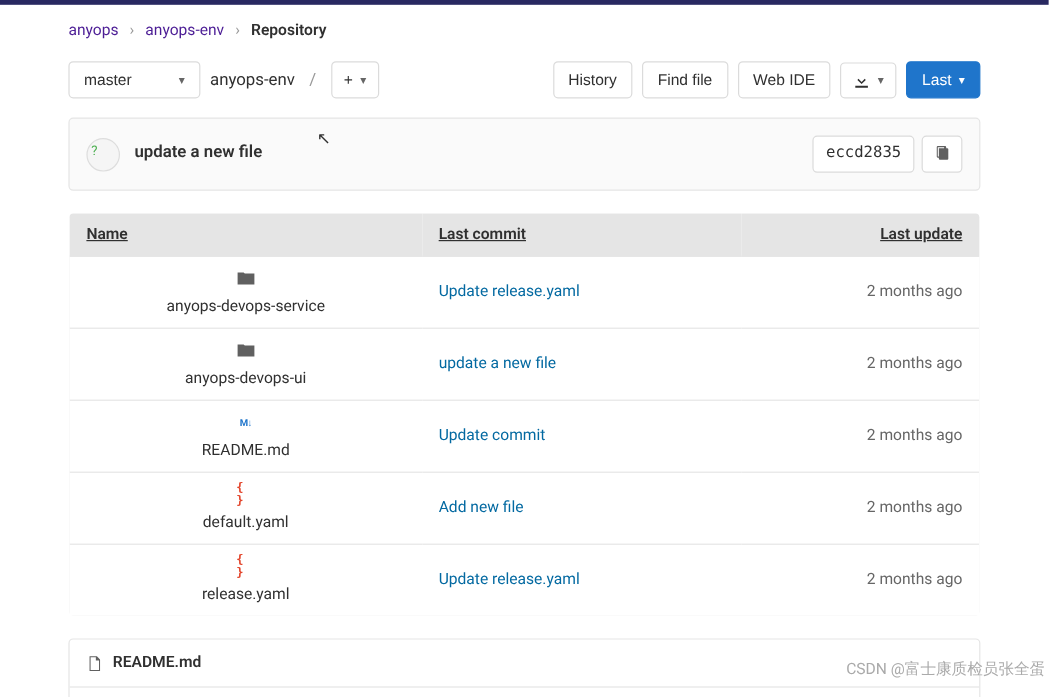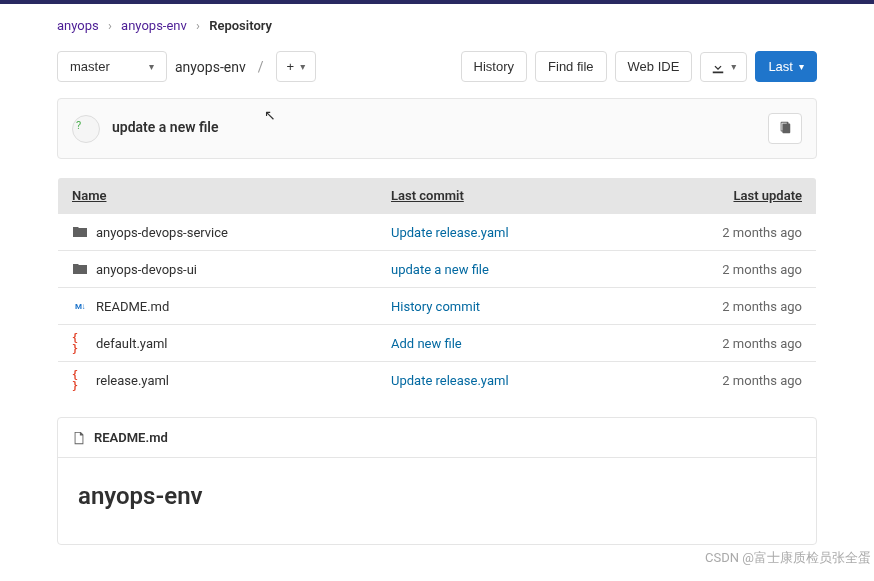--- a/index.html
+++ b/index.html
@@ -29,21 +29,21 @@
     .commit-sha { display: flex; gap: 6px; }
     .sha-box { border: 1px solid #dbdbdb; border-radius: 4px; padding: 6px 10px; font-family: ui-monospace, monospace; font-size: 13px; background: #fff; }
     .copy-btn { border: 1px solid #dbdbdb; border-radius: 4px; padding: 6px 9px; background: #fff; cursor: pointer; }
     .file-table { width: 100%; border-collapse: collapse; border: 1px solid #e5e5e5; border-radius: 4px; overflow: hidden; }
     .file-table th { text-align: left; font-weight: 600; padding: 10px 14px; border-bottom: 1px solid #e5e5e5; font-size: 13px; background: #e5e5e5; text-decoration: underline; }
     .file-table th:last-child { text-align: right; }
     .file-table td { padding: 10px 14px; border-bottom: 1px solid #e5e5e5; font-size: 13px; color: #303030; }
     .file-table td:nth-child(2) { color: #0369a1; }
     .file-table td:last-child { text-align: right; color: #666; }
     .file-table tbody tr:last-child td { border-bottom: none; }
-    .file-cell { display: flex; align-items: center; gap: 8px; }
+    .file-cell { display: flex; align-items: center; gap: 8px; flex-direction: column; }
     .icon { width: 16px; height: 16px; display: inline-flex; align-items: center; justify-content: center; flex-shrink: 0; }
     .icon.folder svg { fill: #606060; }
     .icon.yaml { color: #e24329; font-weight: 700; font-size: 10px; font-family: monospace; }
     .icon.sh svg { fill: #e24329; }
     .icon.md { color: #1f75cb; font-size: 8px; font-weight: 700; letter-spacing: -0.5px; }
     .readme-box { border: 1px solid #e5e5e5; border-radius: 4px; margin-top: 18px; }
     .readme-header { padding: 12px 14px; border-bottom: 1px solid #e5e5e5; display: flex; align-items: center; gap: 8px; font-weight: 600; font-size: 13px; }
     .readme-body { padding: 24px 20px 34px; }
     .readme-body h1 { font-size: 24px; font-weight: 600; color: #303030; }
     .watermark { position: fixed; bottom: 14px; right: 3px; color: #aaa; font-size: 13px; pointer-events: none; }
@@ -90,20 +90,21 @@
       <span class="chev" style="color:#fff">▾</span>
     </button>
   </div>
 
   <div class="commit-box">
     <div class="avatar"></div>
     <div class="commit-info">
       <div class="commit-title">update a new file</div>
     </div>
     <div class="commit-sha">
+      <div class="sha-box">eccd2835</div>
       <button class="copy-btn">
         <svg width="14" height="14" viewBox="0 0 16 16">
             <path fill="#606060" d="M4 2h7a1 1 0 011 1v1h1a1 1 0 011 1v9a1 1 0 01-1 1H6a1 1 0 01-1-1v-1H4a1 1 0 01-1-1V3a1 1 0 011-1zm1 10V4h5V3H4v9h1zm1-7h7v9H6V5z"></path>
           </svg>
       </button>
     </div>
   </div>
 
   <table class="file-table">
     <thead>
@@ -142,21 +143,21 @@
           <td>update a new file</td>
           <td>2 months ago</td>
         </tr>
         <tr>
           <td>
             <div class="file-cell">
               <span class="icon md">M↓</span>
               <span>README.md</span>
             </div>
           </td>
-          <td>History commit</td>
+          <td>Update commit</td>
           <td>2 months ago</td>
         </tr>
         <tr>
           <td>
             <div class="file-cell">
               <span class="icon yaml">{ }</span>
               <span>default.yaml</span>
             </div>
           </td>
           <td>Add new file</td>

